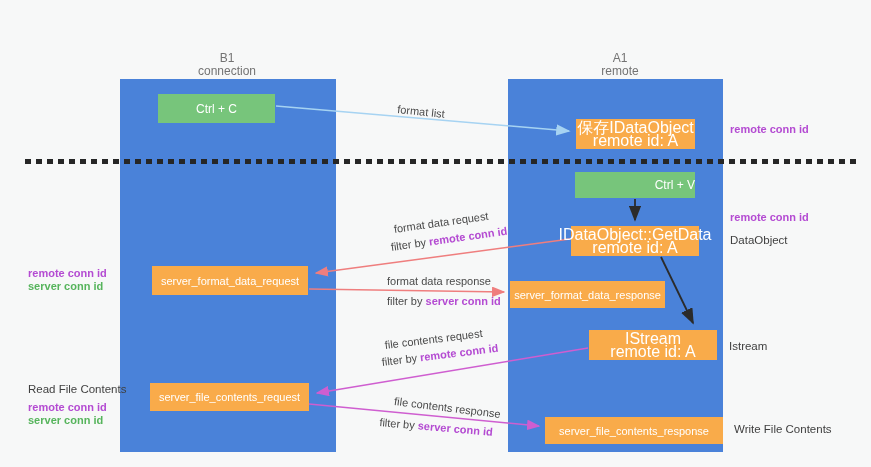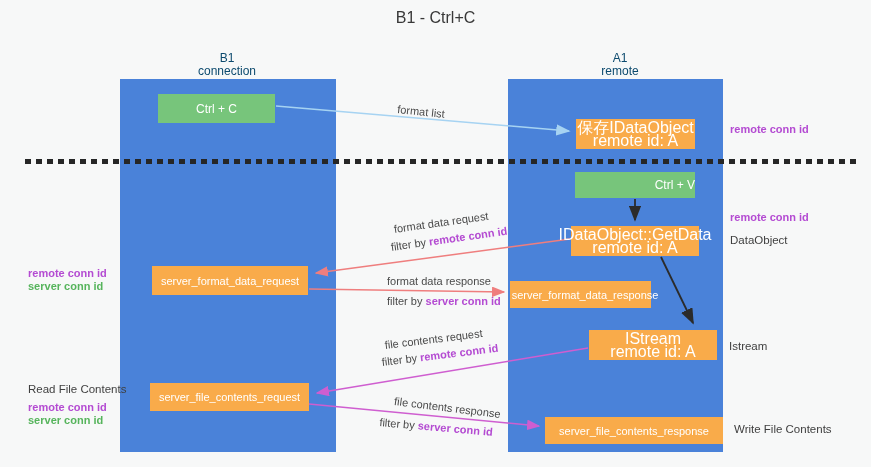--- a/index.html
+++ b/index.html
@@ -6,21 +6,21 @@
   .canvas{
     position:relative;width:871px;height:467px;background:#f7f8f8;
     font-family:"Liberation Sans",sans-serif;overflow:hidden;
   }
   .title{
     position:absolute;left:0;top:7px;width:871px;text-align:center;
     font-size:16px;line-height:21px;color:#383838;
   }
   .col-header{
     position:absolute;width:140px;text-align:center;
-    font-size:12px;line-height:13px;color:#0c4a6e;
+    font-size:12px;line-height:13px;color:#737373;
   }
   .column{position:absolute;top:79px;height:373px;background:#4a82d9;z-index:1;}
   .divider{
     position:absolute;left:25px;top:159px;width:836px;height:5px;z-index:2;
     background:repeating-linear-gradient(90deg,#262626 0 6px,transparent 6px 11px);
   }
   svg.arrows{position:absolute;left:0;top:0;z-index:3;}
   .box{
     position:absolute;z-index:4;display:flex;flex-direction:column;
     align-items:center;justify-content:center;color:#ffffff;text-align:center;
@@ -38,21 +38,20 @@
     transform-origin:left top;
   }
   .alabel .key{color:#b44bd2;font-weight:bold;}
 </style>
 </head>
 <body>
 
 <div class="canvas">
 
   <div class="title">
-    <div>B1 - Ctrl+C</div>
   </div>
 
   <div class="col-header" style="left:157px;top:52px;">
     <div>B1</div>
     <div>connection</div>
   </div>
   <div class="col-header" style="left:550px;top:52px;">
     <div>A1</div>
     <div>remote</div>
   </div>
@@ -101,21 +100,21 @@
 
   <div class="box orange" style="left:571px;top:226px;width:128px;height:30px;">
     <span class="l1">IDataObject::GetData</span>
     <span class="l2">remote id: A</span>
   </div>
 
   <div class="box orange oneline" style="left:152px;top:266px;width:156px;height:29px;">
     <span>server_format_data_request</span>
   </div>
 
-  <div class="box orange oneline" style="left:510px;top:281px;width:132px;height:27px;padding-left:9px;">
+  <div class="box orange oneline" style="left:510px;top:281px;width:155px;height:27px;">
     <span>server_format_data_response</span>
   </div>
 
   <div class="box orange" style="left:589px;top:330px;width:128px;height:30px;">
     <span class="l1">IStream</span>
     <span class="l2">remote id: A</span>
   </div>
 
   <div class="box orange oneline" style="left:150px;top:383px;width:159px;height:28px;">
     <span>server_file_contents_request</span>

